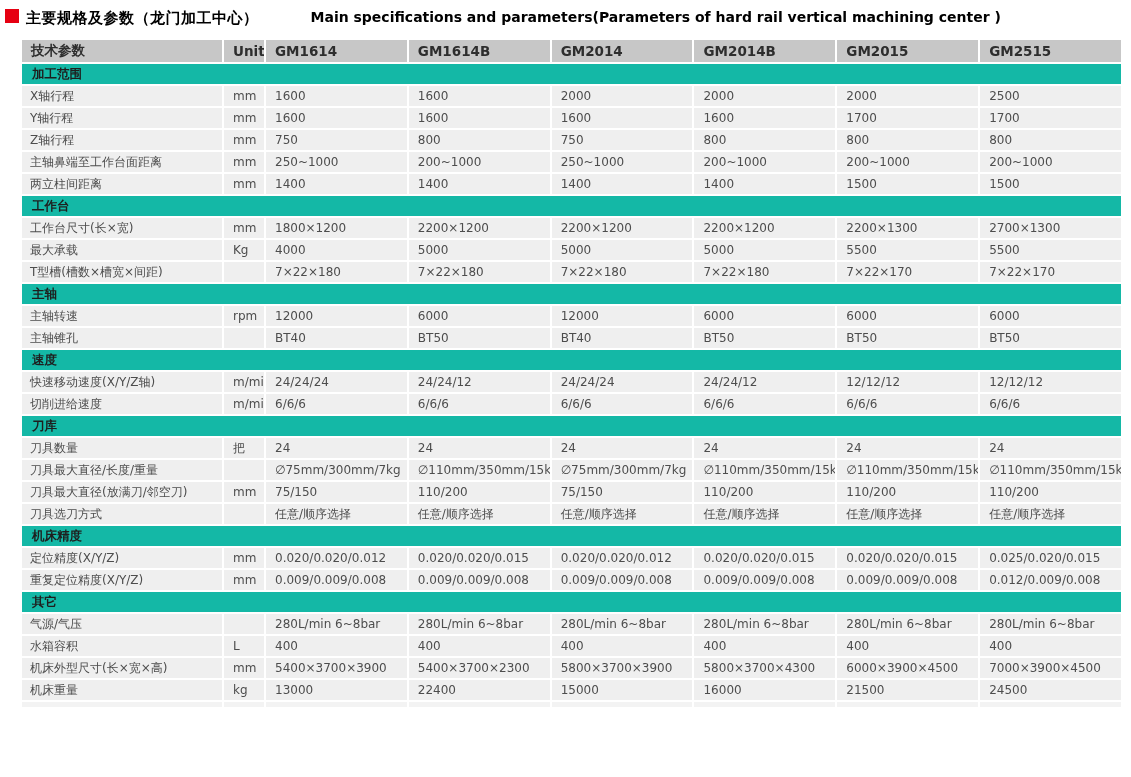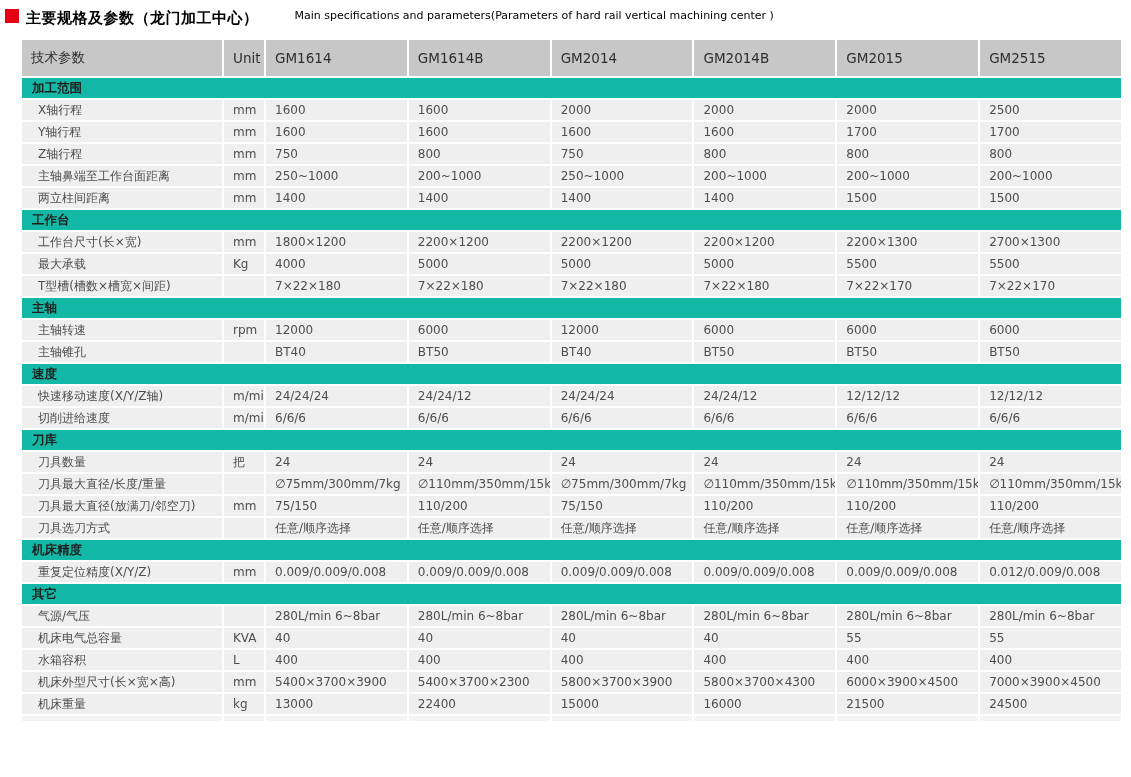--- a/index.html
+++ b/index.html
@@ -21,47 +21,47 @@
   }
   .red-square{
     width:14px;height:14px;background:var(--accent-red);
     display:inline-block;flex:0 0 auto;
   }
   .title-zh{
     font-size:15px;font-weight:bold;color:#000;
     margin-left:7px;letter-spacing:0.5px;white-space:nowrap;
   }
   .title-en{
-    font-size:11px;font-weight:normal;color:#000;
-    margin-left:36px;white-space:nowrap;
+    font-size:14px;font-weight:bold;color:#000;
+    margin-left:52px;white-space:nowrap;
   }
 
   table.spec{
     margin-left:20px;margin-top:6px;
     width:1103px;
     border-collapse:separate;border-spacing:2px;
     table-layout:fixed;
   }
   col.c-param{width:200px;}
   col.c-unit{width:40px;}
 
   th,td{
     font-size:12px;overflow:hidden;white-space:nowrap;
     vertical-align:middle;text-align:left;
   }
   thead th{
     background:var(--header-bg);color:var(--header-text);
-    font-size:13.5px;font-weight:normal;height:36px;
+    font-size:13.5px;font-weight:bold;height:22px;
     padding:0 0 0 9px;
   }
   tr.data-row td{
     background:var(--row-bg);color:var(--cell-text);
     height:20px;padding:0 0 0 9px;
   }
-  tr.data-row td.param{padding-left:16px;}
+  tr.data-row td.param{padding-left:8px;}
   tr.section-row td{
     background:#14b8a6;color:var(--section-text);
     height:20px;font-weight:bold;font-size:12.5px;
     position:relative;padding:0 0 0 10px;
   }
   tr.stub-row td{
     background:var(--stub-bg);height:5px;padding:0;
   }
 </style>
 </head>
@@ -269,20 +269,30 @@
         <td>任意/顺序选择</td>
         <td>任意/顺序选择</td>
         <td>任意/顺序选择</td>
         <td>任意/顺序选择</td>
         <td>任意/顺序选择</td>
       </tr>
       <tr class="section-row">
         <td colspan="8"><span>机床精度</span></td>
       </tr>
       <tr class="data-row">
+        <td class="param">定位精度(X/Y/Z)</td>
+        <td>mm</td>
+        <td>0.020/0.020/0.012</td>
+        <td>0.020/0.020/0.015</td>
+        <td>0.020/0.020/0.012</td>
+        <td>0.020/0.020/0.015</td>
+        <td>0.020/0.020/0.015</td>
+        <td>0.025/0.020/0.015</td>
+      </tr>
+      <tr class="data-row">
         <td class="param">重复定位精度(X/Y/Z)</td>
         <td>mm</td>
         <td>0.009/0.009/0.008</td>
         <td>0.009/0.009/0.008</td>
         <td>0.009/0.009/0.008</td>
         <td>0.009/0.009/0.008</td>
         <td>0.009/0.009/0.008</td>
         <td>0.012/0.009/0.008</td>
       </tr>
       <tr class="section-row">
@@ -290,30 +300,20 @@
       </tr>
       <tr class="data-row">
         <td class="param">气源/气压</td>
         <td></td>
         <td>280L/min 6~8bar</td>
         <td>280L/min 6~8bar</td>
         <td>280L/min 6~8bar</td>
         <td>280L/min 6~8bar</td>
         <td>280L/min 6~8bar</td>
         <td>280L/min 6~8bar</td>
-      </tr>
-      <tr class="data-row">
-        <td class="param">机床电气总容量</td>
-        <td>KVA</td>
-        <td>40</td>
-        <td>40</td>
-        <td>40</td>
-        <td>40</td>
-        <td>55</td>
-        <td>55</td>
       </tr>
       <tr class="data-row">
         <td class="param">水箱容积</td>
         <td>L</td>
         <td>400</td>
         <td>400</td>
         <td>400</td>
         <td>400</td>
         <td>400</td>
         <td>400</td>

